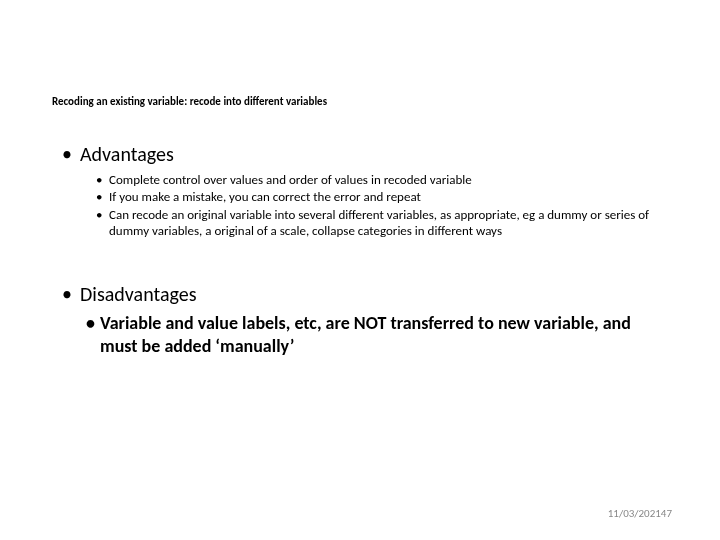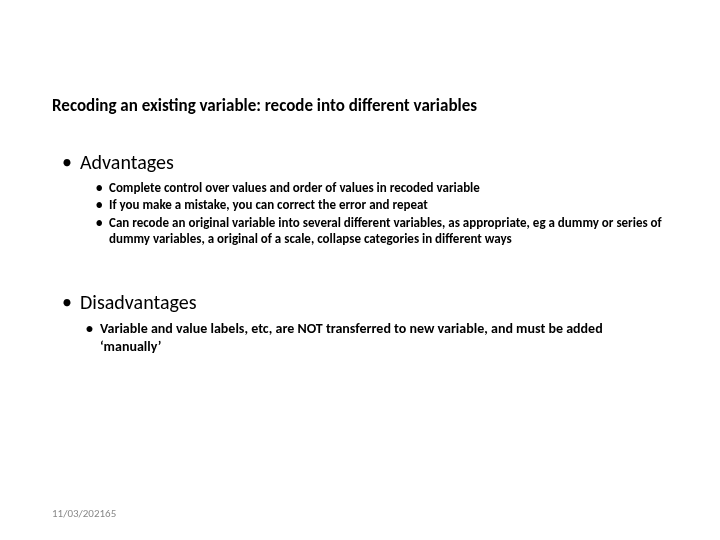--- a/index.html
+++ b/index.html
@@ -10,71 +10,71 @@
   body {
     width: 720px;
     height: 540px;
     background: #ffffff;
     font-family: Calibri, Arial, sans-serif;
     color: #000000;
     position: relative;
     padding: 95px 52px 0 52px;
   }
   .title {
-    font-size: 17px;
+    font-size: 11px;
     font-weight: bold;
     margin-bottom: 34px;
   }
   .level1 {
     font-size: 20px;
     margin-left: 10px;
     margin-bottom: 6px;
   }
   .level1 .bullet {
     display: inline-block;
     width: 18px;
   }
   .level2 {
     font-size: 13px;
-    font-weight: bold;
+    font-weight: normal;
     margin-left: 44px;
     text-indent: -13px;
     padding-left: 13px;
     line-height: 1.25;
     margin-bottom: 1px;
   }
   .level2 .bullet {
     display: inline-block;
     width: 13px;
     text-indent: 0;
   }
   .section-gap {
     height: 42px;
   }
   .disadv-level2 {
-    font-size: 14px;
+    font-size: 18px;
     font-weight: bold;
     margin-left: 34px;
     text-indent: -14px;
     padding-left: 14px;
     line-height: 1.25;
     padding-right: 20px;
   }
   .disadv-level2 .bullet {
     display: inline-block;
     width: 14px;
     text-indent: 0;
   }
   .footer {
     position: absolute;
     bottom: 20px;
     left: 52px;
     right: 48px;
     display: flex;
-    justify-content: flex-start;
+    justify-content: flex-end;
     font-size: 11px;
     color: #888888;
   }
 </style>
 </head>
 <body>
 
 <div class="title">Recoding an existing variable: recode into different variables</div>
 
 <div class="level1">
@@ -96,14 +96,14 @@
 <div class="level1">
   <span class="bullet">•</span><span>Disadvantages</span>
 </div>
 
 <div class="disadv-level2">
   <span class="bullet">•</span><span>Variable and value labels, etc, are NOT transferred to new variable, and must be added ‘manually’</span>
 </div>
 
 <div class="footer">
   <span>11/03/2021</span>
-  <span>65</span>
+  <span>47</span>
 </div>
 
 </body></html>

